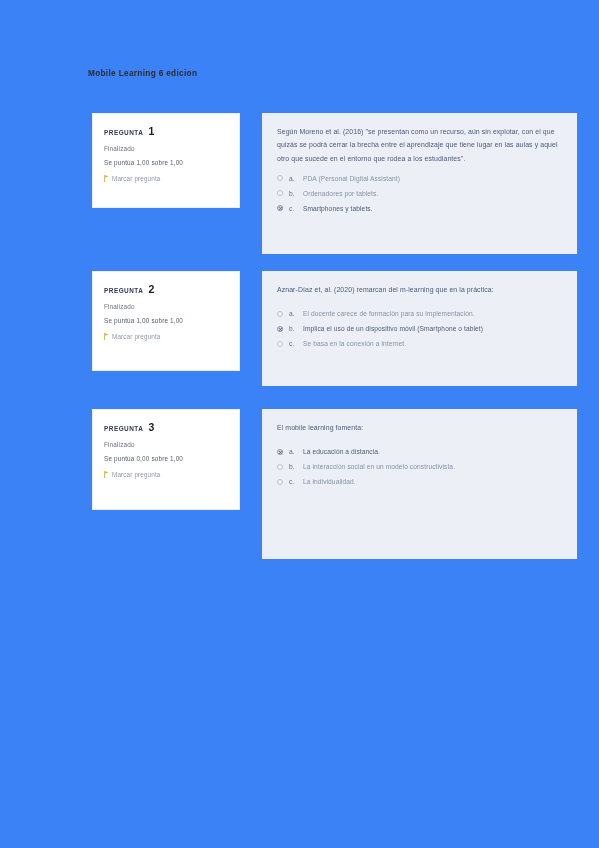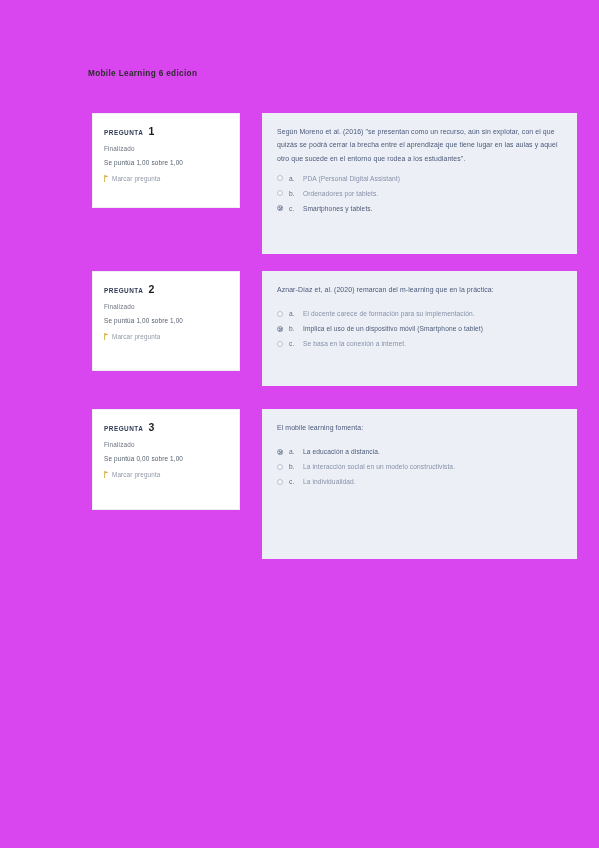--- a/index.html
+++ b/index.html
@@ -10,21 +10,21 @@
     width: 599px;
     height: 848px;
     background: #ffffff;
     font-family: "Liberation Sans", sans-serif;
     overflow: hidden;
   }
   .page {
     position: relative;
     width: 599px;
     height: 848px;
-    background: #d946ef;
+    background: #3b82f6;
   }
   .doc-title {
     position: absolute;
     left: 88px;
     top: 69px;
     font-size: 8.2px;
     font-weight: bold;
     color: #2b2b2b;
     letter-spacing: 0.35px;
     white-space: nowrap;

